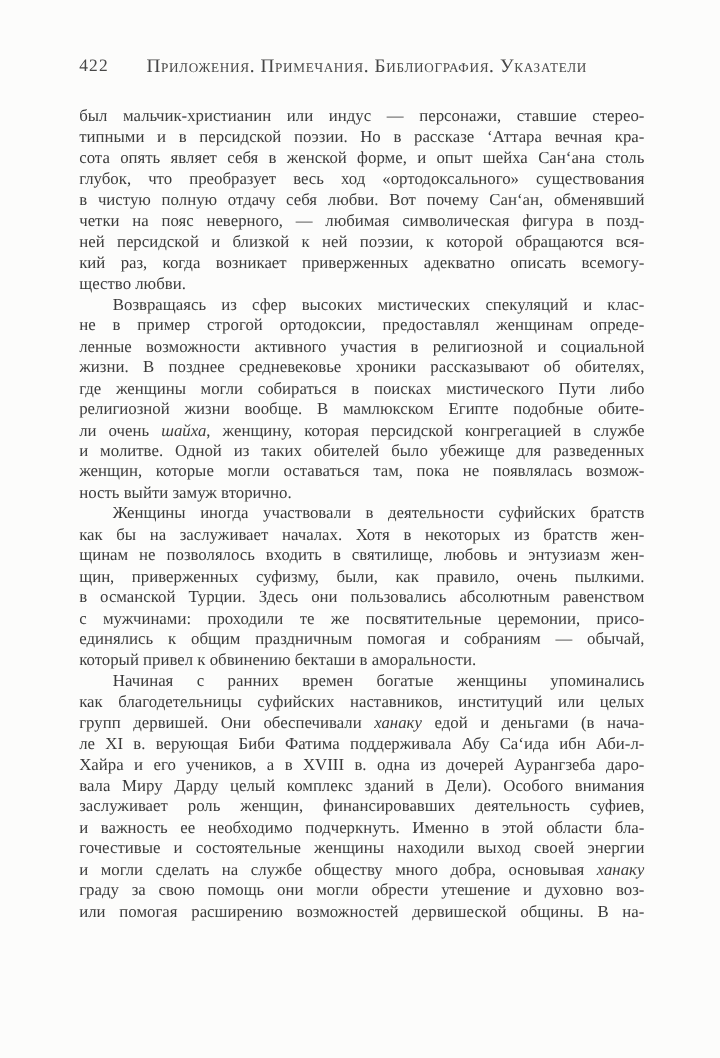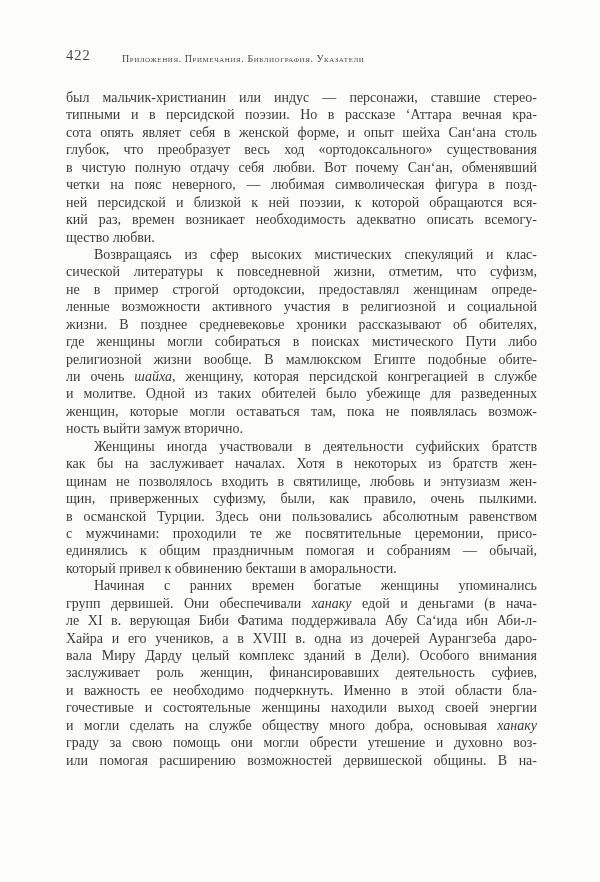--- a/index.html
+++ b/index.html
@@ -19,31 +19,31 @@
     height: 882px;
     background: var(--paper);
     overflow: hidden;
   }
   .page-header {
     position: absolute;
     top: 47px;
     left: 66px;
     right: 60px;
     display: flex;
-    align-items: flex-end;
+    align-items: flex-start;
     color: var(--header-ink);
   }
   .page-number {
     font-size: 14.5px;
     letter-spacing: 1px;
     width: 56px;
     flex: 0 0 56px;
   }
   .running-title {
-    font-size: 10px;
+    font-size: 16px;
     font-variant: small-caps;
     letter-spacing: 0.55px;
     white-space: nowrap;
   }
   .page-body {
     position: absolute;
     top: 89px;
     left: 66px;
     width: 471px;
     color: var(--ink);
@@ -75,26 +75,25 @@
   </header>
   <main class="page-body">
       <div class="paragraph">
         <div class="line"><span>был мальчик-христианин или индус — персонажи, ставшие стерео-</span></div>
         <div class="line"><span>типными и в персидской поэзии. Но в рассказе ‘Аттара вечная кра-</span></div>
         <div class="line"><span>сота опять являет себя в женской форме, и опыт шейха Сан‘ана столь</span></div>
         <div class="line"><span>глубок, что преобразует весь ход «ортодоксального» существования</span></div>
         <div class="line"><span>в чистую полную отдачу себя любви. Вот почему Сан‘ан, обменявший</span></div>
         <div class="line"><span>четки на пояс неверного, — любимая символическая фигура в позд-</span></div>
         <div class="line"><span>ней персидской и близкой к ней поэзии, к которой обращаются вся-</span></div>
-        <div class="line"><span>кий раз, времен возникает необходимость адекватно описать всемогу-</span></div>
+        <div class="line"><span>кий раз, когда возникает приверженных адекватно описать всемогу-</span></div>
         <div class="line para-end"><span>щество любви.</span></div>
       </div>
       <div class="paragraph">
         <div class="line indent"><span>Возвращаясь из сфер высоких мистических спекуляций и клас-</span></div>
-        <div class="line"><span>сической литературы к повседневной жизни, отметим, что суфизм,</span></div>
         <div class="line"><span>не в пример строгой ортодоксии, предоставлял женщинам опреде-</span></div>
         <div class="line"><span>ленные возможности активного участия в религиозной и социальной</span></div>
         <div class="line"><span>жизни. В позднее средневековье хроники рассказывают об обителях,</span></div>
         <div class="line"><span>где женщины могли собираться в поисках мистического Пути либо</span></div>
         <div class="line"><span>религиозной жизни вообще. В мамлюкском Египте подобные обите-</span></div>
         <div class="line"><span>ли очень </span><span class="italic">шайха</span><span>, женщину, которая персидской конгрегацией в службе</span></div>
         <div class="line"><span>и молитве. Одной из таких обителей было убежище для разведенных</span></div>
         <div class="line"><span>женщин, которые могли оставаться там, пока не появлялась возмож-</span></div>
         <div class="line para-end"><span>ность выйти замуж вторично.</span></div>
       </div>
@@ -103,20 +102,21 @@
         <div class="line"><span>как бы на заслуживает началах. Хотя в некоторых из братств жен-</span></div>
         <div class="line"><span>щинам не позволялось входить в святилище, любовь и энтузиазм жен-</span></div>
         <div class="line"><span>щин, приверженных суфизму, были, как правило, очень пылкими.</span></div>
         <div class="line"><span>в османской Турции. Здесь они пользовались абсолютным равенством</span></div>
         <div class="line"><span>с мужчинами: проходили те же посвятительные церемонии, присо-</span></div>
         <div class="line"><span>единялись к общим праздничным помогая и собраниям — обычай,</span></div>
         <div class="line para-end"><span>который привел к обвинению бекташи в аморальности.</span></div>
       </div>
       <div class="paragraph">
         <div class="line indent"><span>Начиная с ранних времен богатые женщины упоминались</span></div>
+        <div class="line"><span>как благодетельницы суфийских наставников, институций или целых</span></div>
         <div class="line"><span>групп дервишей. Они обеспечивали </span><span class="italic">ханаку</span><span> едой и деньгами (в нача-</span></div>
         <div class="line"><span>ле XI в. верующая Биби Фатима поддерживала Абу Са‘ида ибн Аби-л-</span></div>
         <div class="line"><span>Хайра и его учеников, а в XVIII в. одна из дочерей Аурангзеба даро-</span></div>
         <div class="line"><span>вала Миру Дарду целый комплекс зданий в Дели). Особого внимания</span></div>
         <div class="line"><span>заслуживает роль женщин, финансировавших деятельность суфиев,</span></div>
         <div class="line"><span>и важность ее необходимо подчеркнуть. Именно в этой области бла-</span></div>
         <div class="line"><span>гочестивые и состоятельные женщины находили выход своей энергии</span></div>
         <div class="line"><span>и могли сделать на службе обществу много добра, основывая </span><span class="italic">ханаку</span></div>
         <div class="line"><span>граду за свою помощь они могли обрести утешение и духовно воз-</span></div>
         <div class="line"><span>или помогая расширению возможностей дервишеской общины. В на-</span></div>

